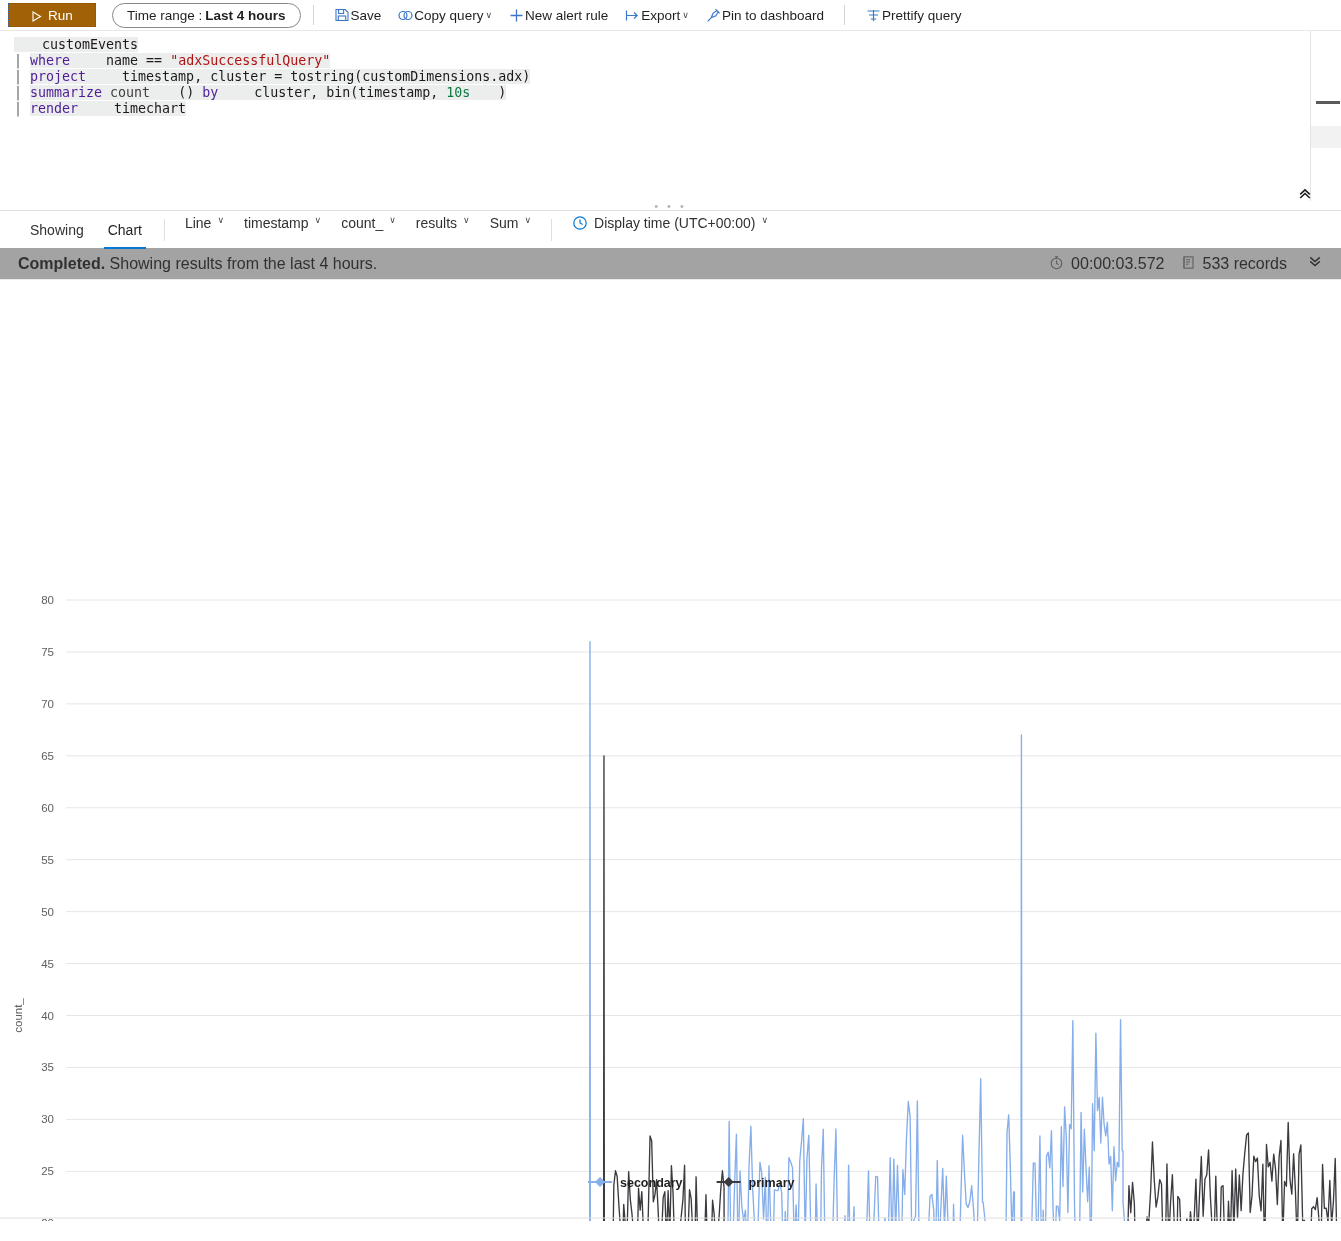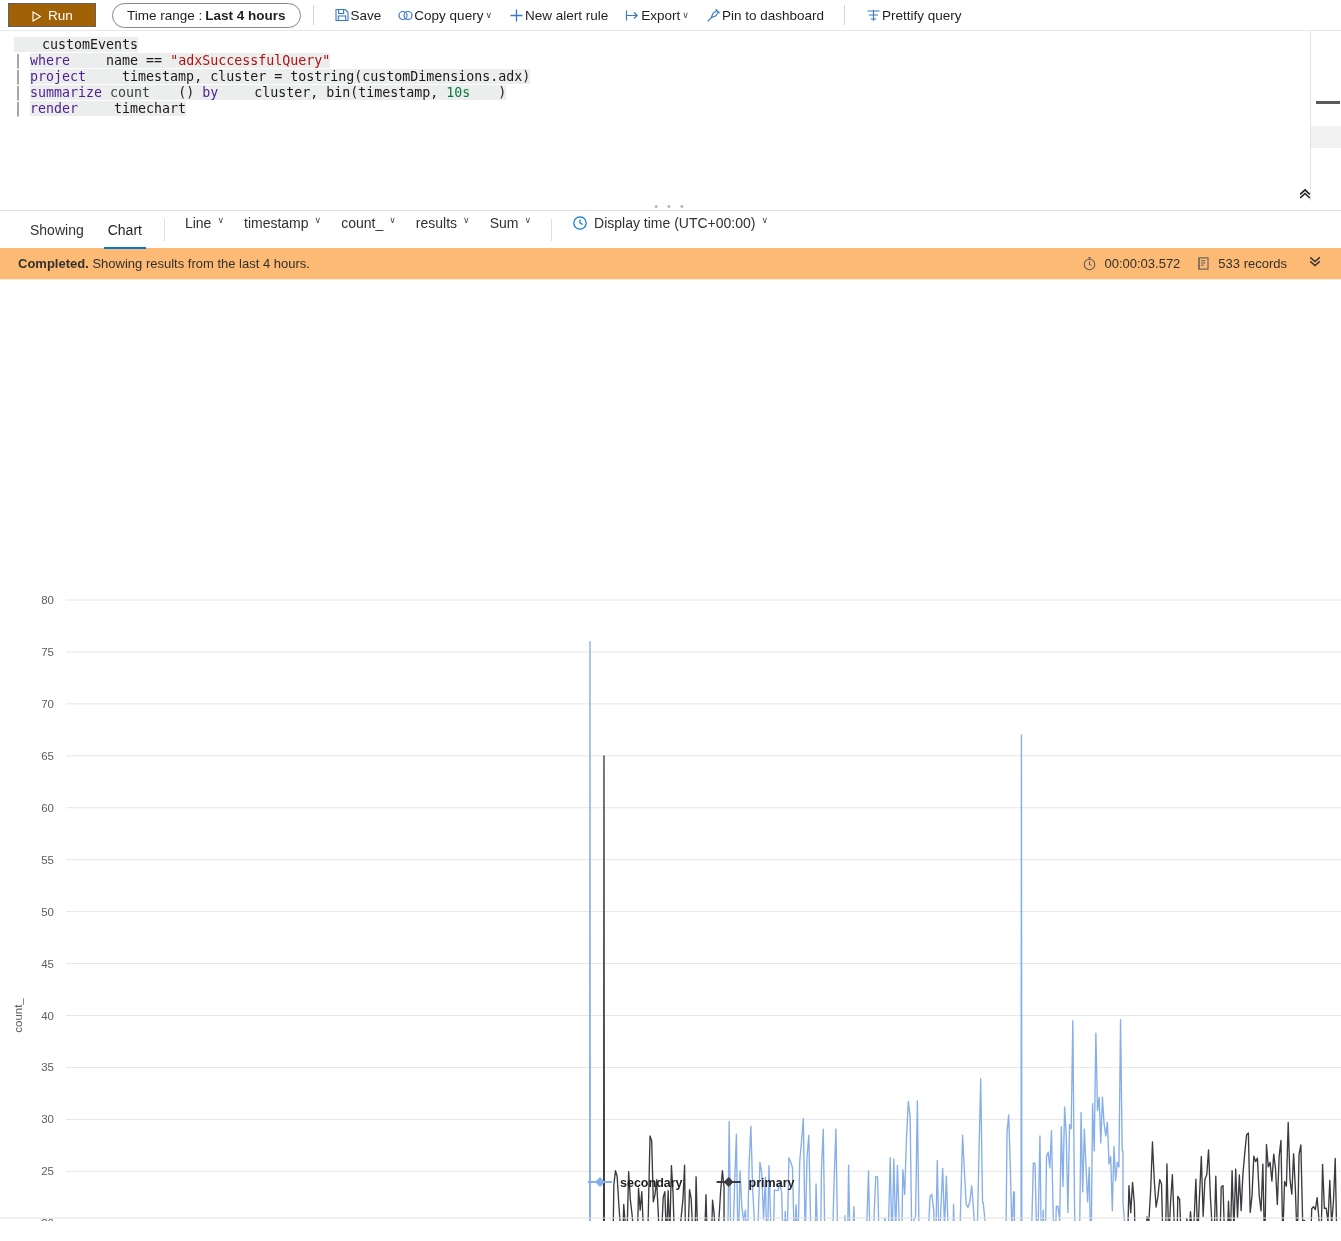--- a/index.html
+++ b/index.html
@@ -140,30 +140,30 @@
     font-size: 14px; white-space: nowrap;
   }
   .drop .chev { font-size: 9px; color: #464646; }
   .clock-ico { width:16px; height:16px; color:#0078d4; display:inline-flex; }
 
   
   .statusbar {
     height: 32px;
     display: flex; align-items: center;
     padding: 0 18px;
-    font-size: 13px; color: #323130;
+    font-size: 16px; color: #323130;
     border-bottom: 1px solid #edebe9;
-    background: #fdba74;
+    background: #a3a3a3;
   }
   .status-left b { font-weight: 700; }
   .status-right {
     margin-left: auto; display: flex; align-items: center; gap: 16px;
     color: #323130;
   }
-  .status-right .item { display:inline-flex; align-items:flex-end; gap:7px; }
+  .status-right .item { display:inline-flex; align-items:flex-start; gap:7px; }
   .status-right .ico { width:15px; height:15px; color:#605e5c; display:inline-flex; }
   .status-right .dbl { cursor: pointer; font-size: 13px; color:#323130; padding-left:4px;}
 
   
   .chart-area { position: relative; width: 1341px; height: 941px; background:#ffffff; }
   svg.chart { display:block; }
   .tick-label { font-family:"Liberation Sans", sans-serif; font-size:11.5px; fill:#605e5c; }
   .axis-title { font-family:"Liberation Sans", sans-serif; font-size:11.5px; fill:#605e5c; }
   .legend-label { font-family:"Liberation Sans", sans-serif; font-size:12.5px; fill:#201f1e; font-weight:700; }
 </style>

